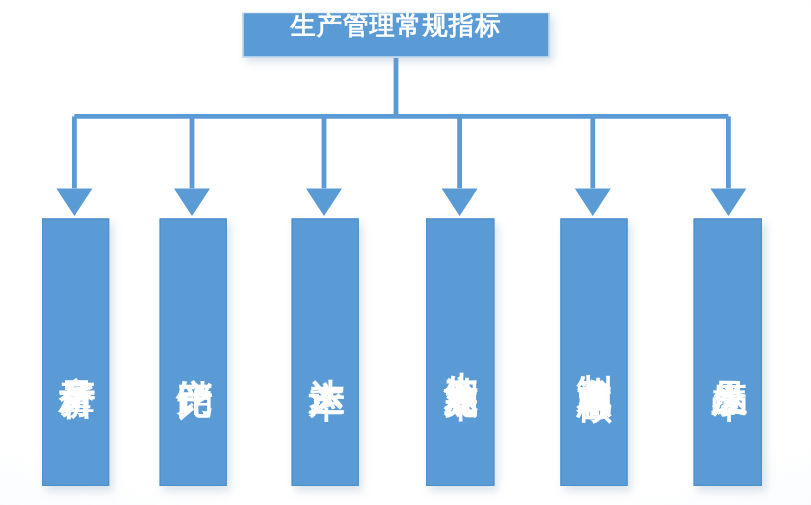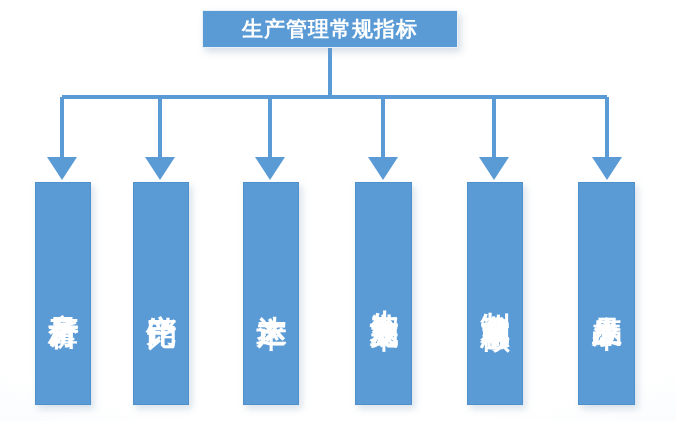--- a/index.html
+++ b/index.html
@@ -37,21 +37,20 @@
     position: absolute;
     left: 202px;
     top: 10px;
     width: 256px;
     height: 38px;
     box-sizing: border-box;
     background: #5b9bd5;
     border: 1px solid #e8f0f8;
     box-shadow: 3px 4px 7px rgba(120, 150, 180, 0.30);
     display: flex;
-    align-items: center;
     justify-content: center;
   }
   .title-box .label {
     color: #ffffff;
     font-size: 21px;
     font-weight: bold;
     letter-spacing: 1px;
     line-height: 1;
     white-space: nowrap;
   }

